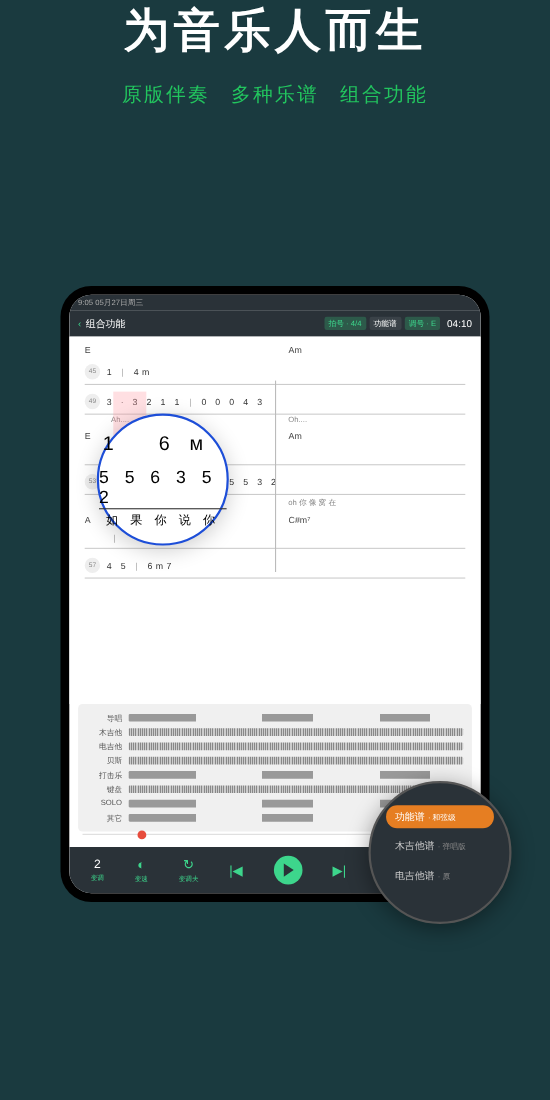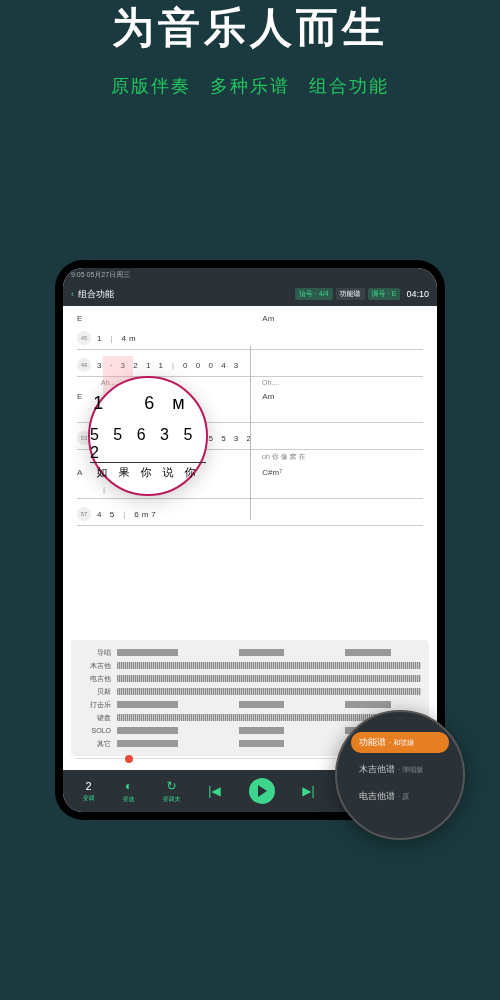--- a/index.html
+++ b/index.html
@@ -56,21 +56,21 @@
   margin: 8px 0; border-bottom: 1px solid #ccc; padding-bottom: 4px;
 }
 .mnum { width: 14px; height: 14px; border-radius: 50%; background: #eee; font-size: 6px; display: flex; align-items: center; justify-content: center; color: #888; }
 .notes { flex: 1; color: #333; font-size: 8px; letter-spacing: 3px; }
 .bar { color: #aaa; margin: 0 6px; }
 .midbar { position: absolute; left: 50%; top: 40px; bottom: 120px; width: 1px; background: #bbb; }
 
 .magnifier {
   position: absolute; left: 25px; top: 70px;
   width: 120px; height: 120px; border-radius: 50%;
-  background: #fff; border: 2px solid #be185d;
+  background: #fff; border: 2px solid #1d4ed8;
   box-shadow: 0 4px 20px rgba(0,0,0,0.2);
   display: flex; flex-direction: column; align-items: center; justify-content: center;
   font-size: 14px; z-index: 5;
 }
 .magnifier .r1 { font-size: 18px; letter-spacing: 18px; }
 .magnifier .r2 { font-size: 16px; letter-spacing: 5px; margin-top: 12px; border-bottom: 1px solid #333; }
 .magnifier .r3 { font-size: 11px; letter-spacing: 4px; margin-top: 2px; }
 .highlight { position: absolute; left: 40px; top: 50px; width: 30px; height: 80px; background: rgba(255,150,160,0.3); z-index: 1; }
 
 .tracks {

